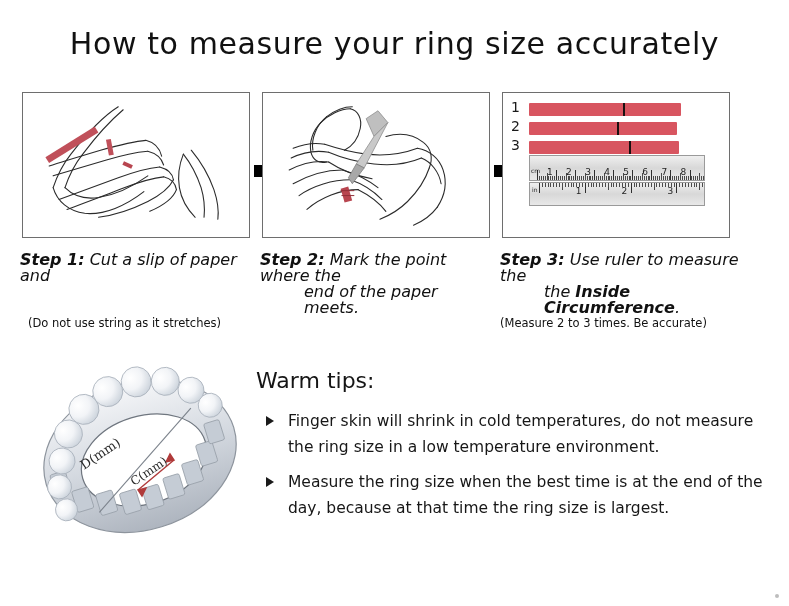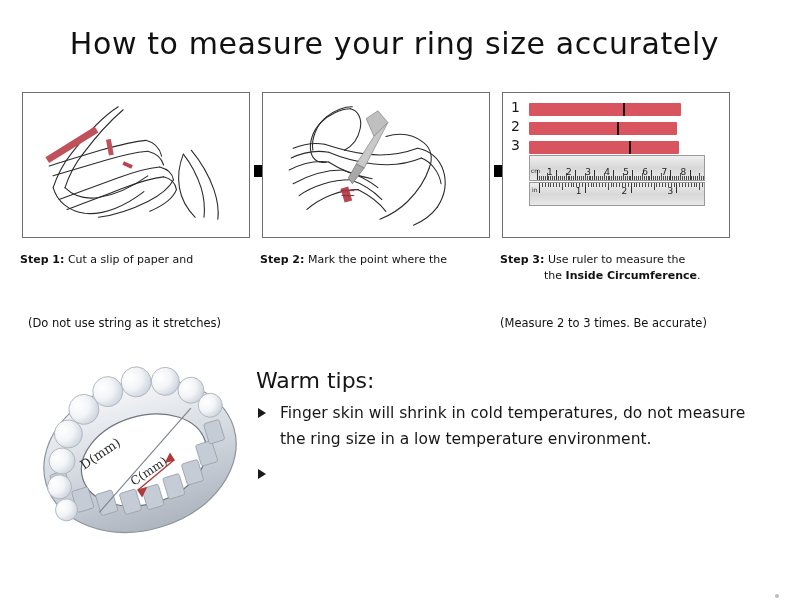--- a/index.html
+++ b/index.html
@@ -65,24 +65,25 @@
     background: #000000;
   }
   #arrow-1 { left: 268px; }
   #arrow-2 { left: 508px; }
 
   .panel-art { position: absolute; left: 0; top: 0; width: 100%; height: 100%; }
 
   
   .caption {
     position: absolute;
-    font-size: 11px;
+    font-size: 16px;
     line-height: 16px;
     color: #111;
     font-family: "DejaVu Sans", "Liberation Sans", sans-serif;
+    font-style: italic;
   }
   .caption b { font-weight: 700; }
   .cap-indent { display: block; padding-left: 44px; }
   #caption-1 { left: 20px; top: 252px; width: 236px; }
   #caption-2 { left: 260px; top: 252px; width: 236px; }
   #caption-3 { left: 500px; top: 252px; width: 250px; }
 
   .note {
     position: absolute;
     font-size: 11.5px;
@@ -181,21 +182,21 @@
     top: 368px;
     font-size: 22px;
     font-weight: 400;
     color: #151515;
   }
   #tips-list {
     position: absolute;
     left: 256px;
     top: 400px;
     width: 500px;
-    margin: 0;
+    margin: 8px;
     padding: 0;
     list-style: none;
   }
   #tips-list li {
     position: relative;
     padding-left: 24px;
     margin-bottom: 9px;
     font-size: 15.5px;
     line-height: 26px;
     color: #171717;
@@ -554,33 +555,35 @@
 
 <div class="caption" id="caption-1">
   <b>Step 1:</b>
   <span>Cut a slip of paper and</span>
 </div>
 <div class="note" id="note-1">(Do not use string as it stretches)</div>
 
 <div class="caption" id="caption-2">
   <b>Step 2:</b>
   <span>Mark the point where the</span>
+  <span class="cap-indent">end of the paper meets.</span>
 </div>
 
 <div class="caption" id="caption-3">
   <b>Step 3:</b>
   <span>Use ruler to measure the</span>
   <span class="cap-indent"><span>the </span><b>Inside Circumference</b><span>.</span></span>
 </div>
 <div class="note" id="note-3">(Measure 2 to 3 times. Be accurate)</div>
 
 <div id="tips-heading">Warm tips:</div>
 <ul id="tips-list">
   <li>
     <span class="tri"></span>
     <span>Finger skin will shrink in cold temperatures, do not measure the ring size in a low temperature environment.</span>
   </li>
   <li>
     <span class="tri"></span>
+    <span>Measure the ring size when the best time is at the end of the day, because at that time the ring size is largest.</span>
   </li>
 </ul>
 
 <div id="corner-mark"></div>
 
 </body></html>

